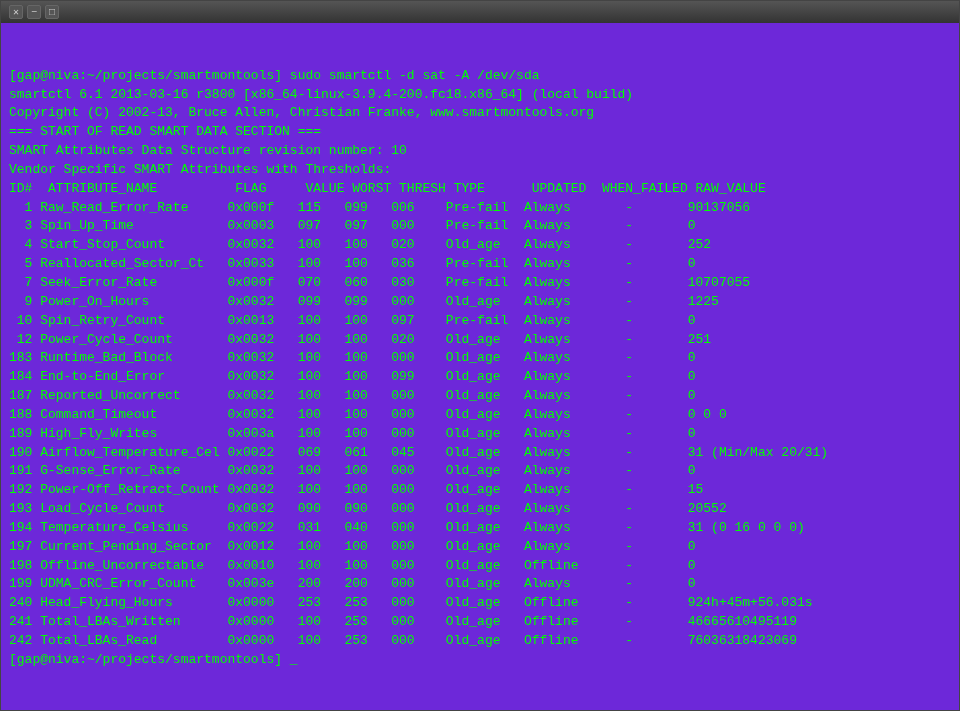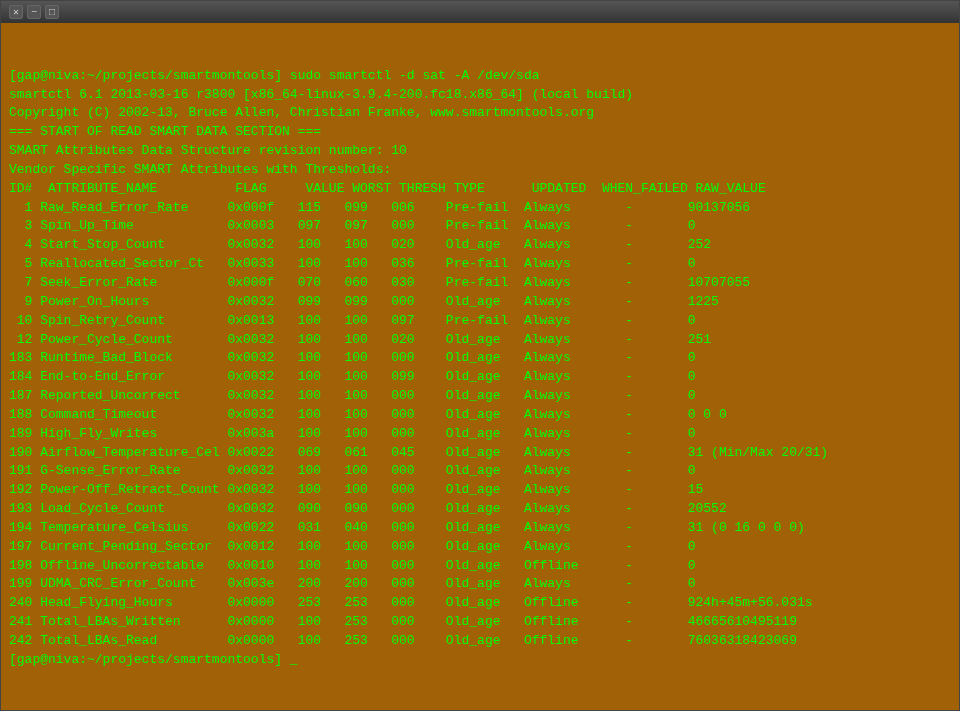--- a/index.html
+++ b/index.html
@@ -39,21 +39,21 @@
       background: #555;
       cursor: pointer;
       display: flex;
       align-items: center;
       justify-content: center;
       color: #ccc;
       font-size: 10px;
     }
     .terminal {
       flex: 1;
-      background: #a16207;
+      background: #6d28d9;
       padding: 6px 8px;
       overflow: hidden;
       color: #00ff00;
       font-size: 13px;
       line-height: 1.45;
       white-space: pre;
     }
     .line {
       display: block;
       white-space: pre;

